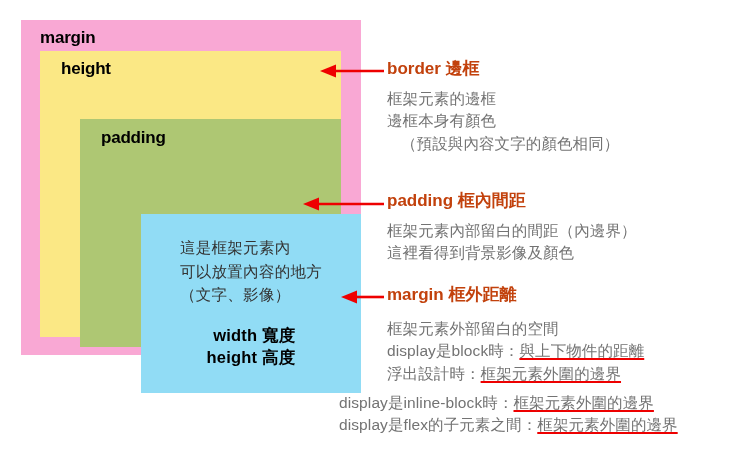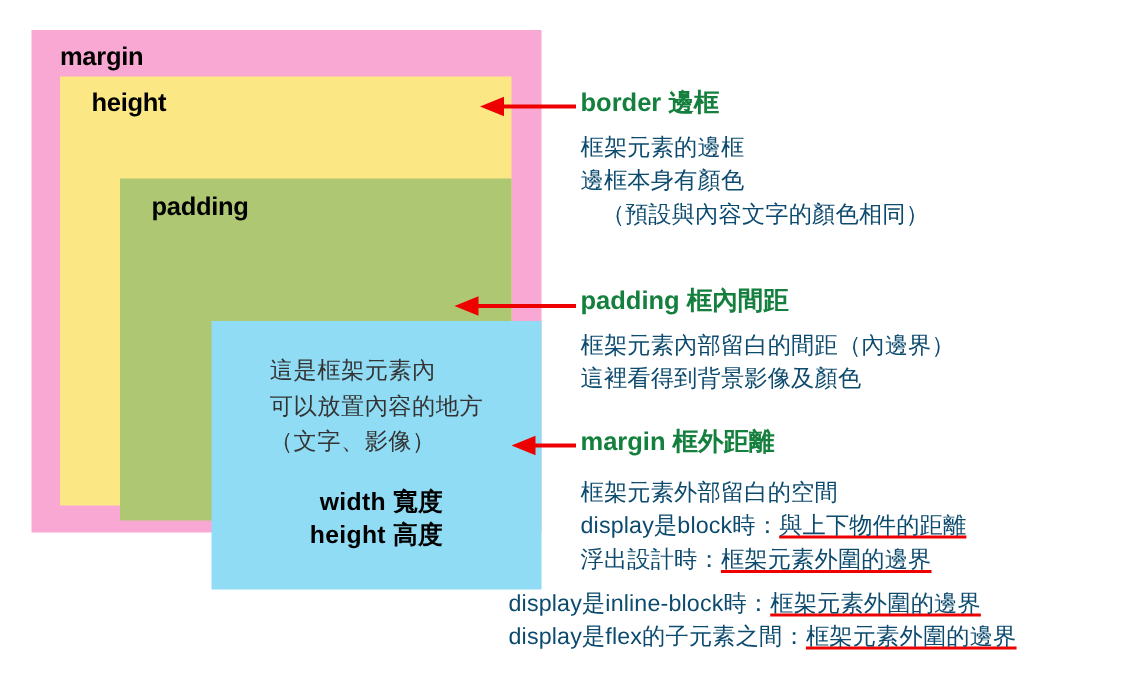--- a/index.html
+++ b/index.html
@@ -110,30 +110,30 @@
   
   .arrow {
     position: absolute;
     height: 14px;
   }
   .arrow svg { display: block; }
 
   
   .note-heading {
     position: absolute;
-    color: #15803d;
+    color: #c2410c;
     font-weight: bold;
     font-size: 17px;
     line-height: 1;
     letter-spacing: 0px;
     white-space: nowrap;
   }
   .note-body {
     position: absolute;
-    color: #0c4a6e;
+    color: #737373;
     font-size: 15.5px;
     line-height: 1.45;
     white-space: nowrap;
     letter-spacing: 0.1px;
   }
   .note-body div { white-space: nowrap; }
   .indent1 { padding-left: 14px; }
   .u-red {
     text-decoration: underline;
     text-decoration-color: #ee0000;

